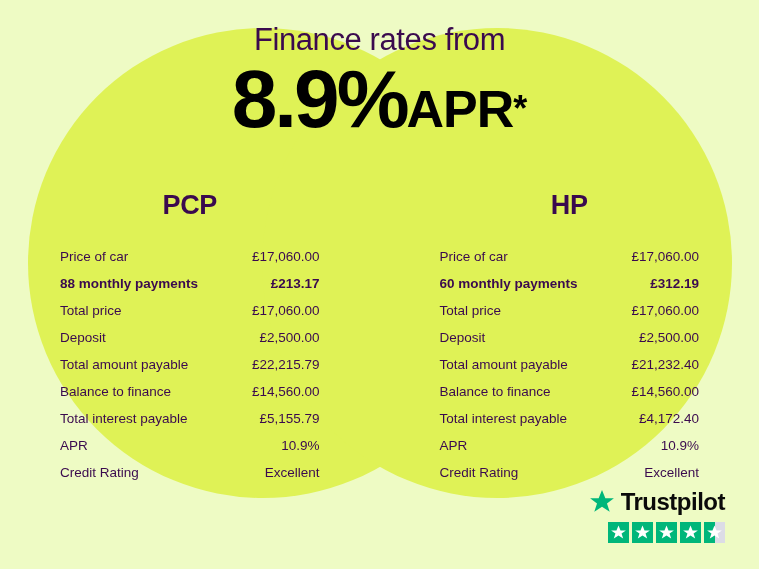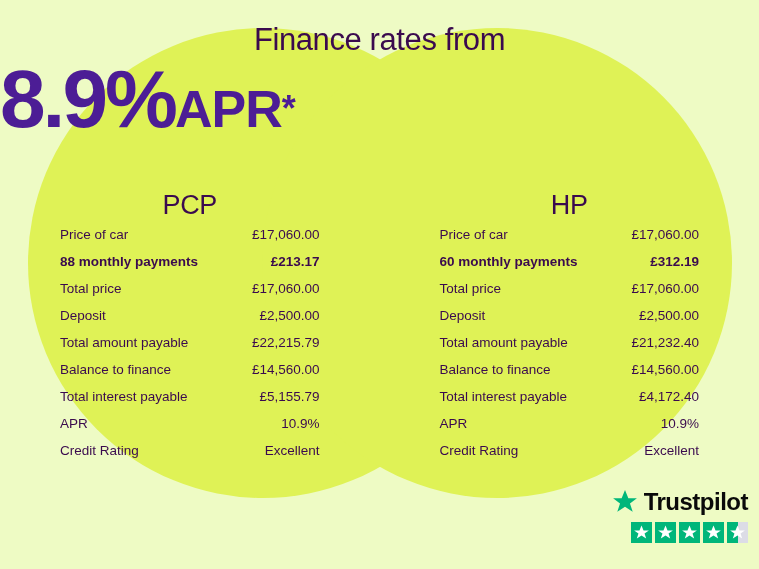--- a/index.html
+++ b/index.html
@@ -49,22 +49,22 @@
     color: #3a0a4e;
     font-size: 31px;
     font-weight: normal;
     letter-spacing: -0.4px;
   }
   .apr-line {
     position: absolute;
     top: 58px;
     left: 0;
     width: 100%;
-    text-align: left;
-    color: #4c1d95;
+    text-align: center;
+    color: #000000;
     white-space: nowrap;
   }
   .apr-big {
     font-size: 82px;
     font-weight: bold;
     letter-spacing: -3px;
     line-height: 1;
     vertical-align: baseline;
   }
   .apr-word {
@@ -87,21 +87,22 @@
     display: flex;
   }
   .col {
     width: 50%;
     padding: 0 60px;
   }
   .col-title {
     text-align: center;
     color: #3a0a4e;
     font-size: 27px;
-    font-weight: normal;
+    font-weight: bold;
+    margin-bottom: 22px;
     letter-spacing: -0.3px;
   }
   .row {
     display: flex;
     justify-content: space-between;
     align-items: baseline;
     color: #3a0a4e;
     font-size: 13.5px;
     padding: 6px 0;
     gap: 8px;
@@ -116,21 +117,21 @@
     bottom: 22px;
     width: 430px;
     color: #3a0a4e;
     font-size: 9.5px;
     line-height: 1.45;
     font-weight: bold;
   }
 
   .trustpilot {
     position: absolute;
-    right: 11px;
+    right: 34px;
     bottom: 26px;
     text-align: right;
   }
   .tp-top {
     display: flex;
     align-items: center;
     justify-content: flex-end;
     gap: 6px;
     color: #0a0a0a;
     font-size: 24px;

